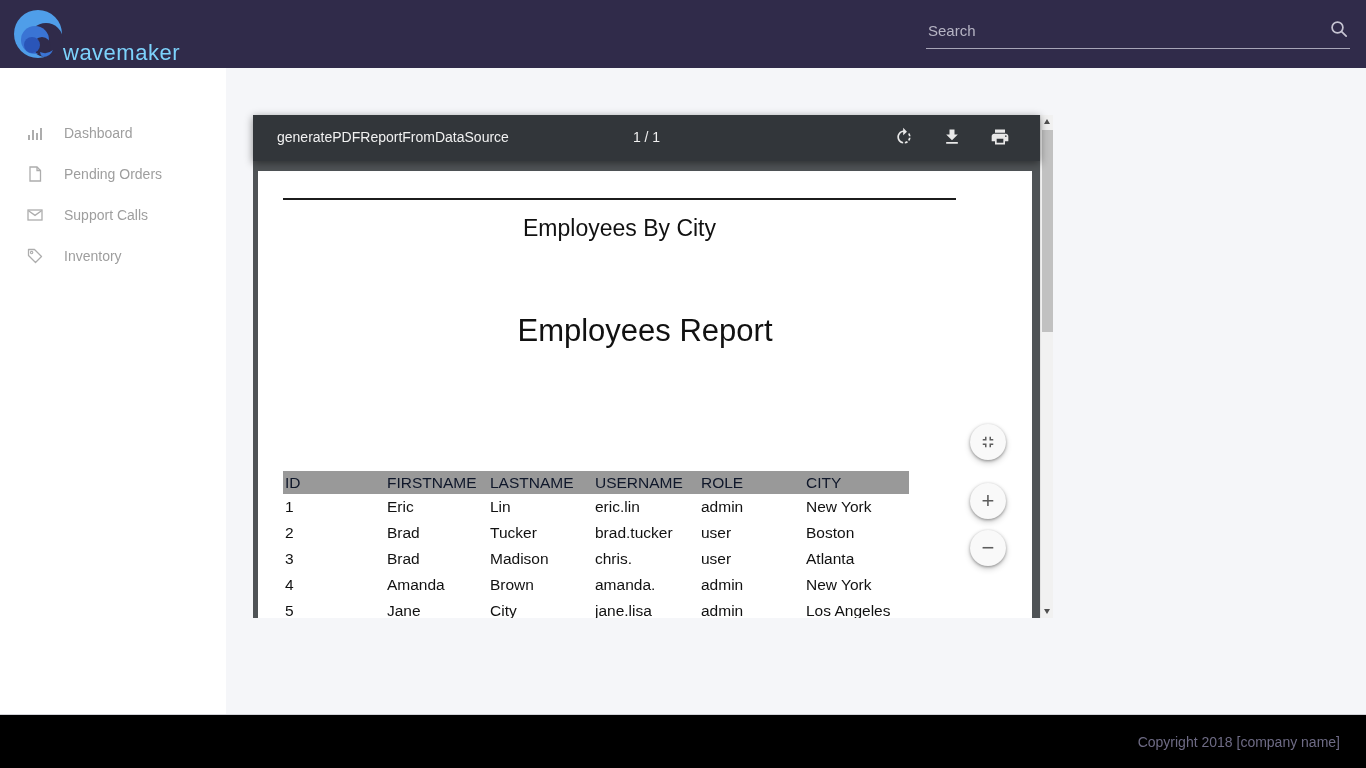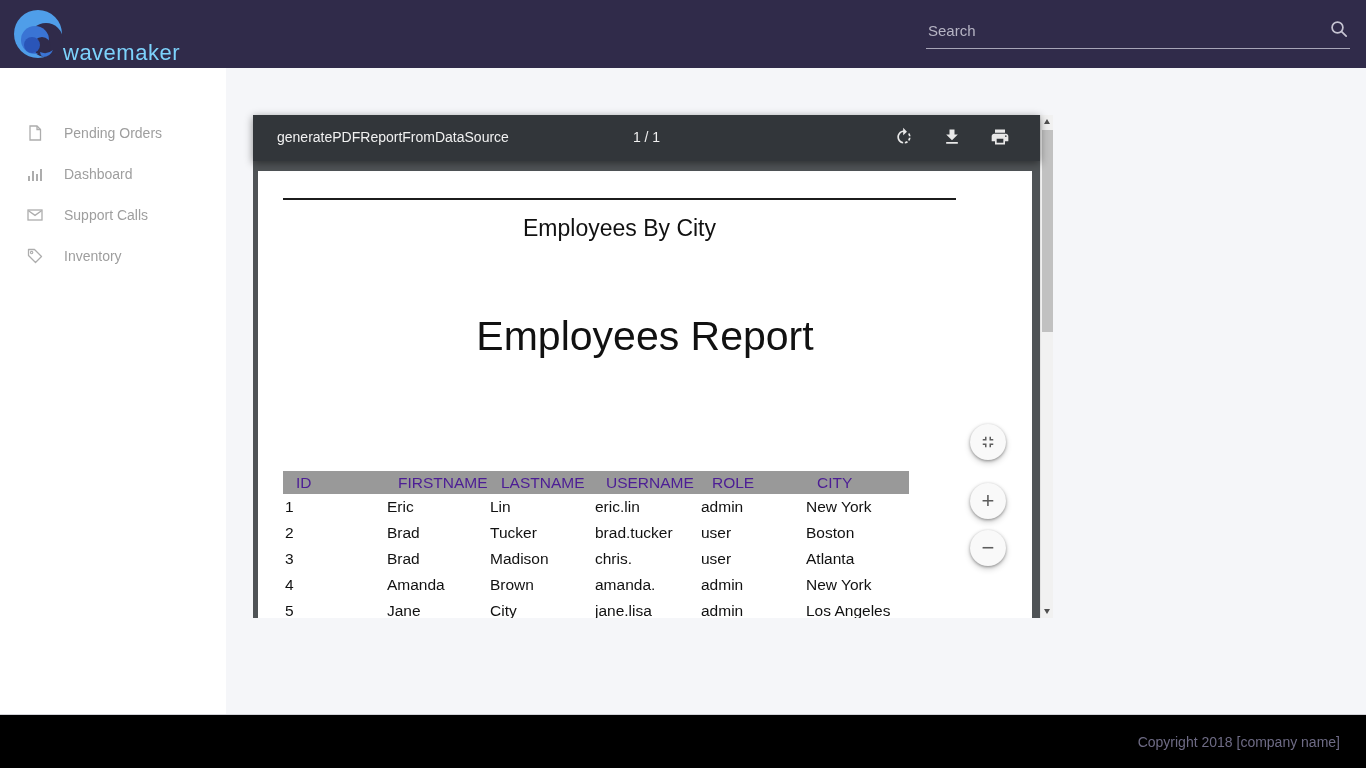--- a/index.html
+++ b/index.html
@@ -35,24 +35,24 @@
   .pdf-title { position:absolute; left:24px; top:14px; color:#f1f1f1; font-size:14px; }
   .pdf-pageinfo { position:absolute; left:50%; top:14px; transform:translateX(-50%); color:#f1f1f1; font-size:14px; cursor:text; }
   .pdf-actions { position:absolute; right:30px; top:12px; display:flex; gap:28px; }
   .pdf-actions .tb-icon { width:20px; height:20px; cursor:pointer; }
 
   .pdf-body { position:absolute; left:0; top:46px; width:787px; height:457px; background:#4f5356; overflow:hidden; }
   .pdf-page { position:absolute; left:5px; top:10px; width:774px; height:447px; background:#ffffff; color:#111; }
 
   .doc-line { position:absolute; left:25px; top:27px; width:673px; border-top:2px solid #1c1c1c; }
   .doc-subtitle { position:absolute; left:25px; top:44px; width:673px; text-align:center; font-size:23px; }
-  .doc-title { position:absolute; left:0; top:142px; width:774px; text-align:center; font-size:41px; }
+  .doc-title { position:absolute; left:0; top:142px; width:774px; text-align:center; font-size:31px; }
 
   table.doc-table { position:absolute; left:25px; top:300px; width:626px; border-collapse:collapse; table-layout:fixed; font-size:15.5px; }
-  .doc-table th { background:#999999; color:#4c1d95; font-weight:normal; text-align:left; height:23px; padding:0 0 0 13px; overflow:hidden; white-space:nowrap; }
+  .doc-table th { background:#999999; color:#0f172a; font-weight:normal; text-align:left; height:23px; padding:0 0 0 2px; overflow:hidden; white-space:nowrap; }
   .doc-table td { height:26px; padding:0 0 0 2px; text-align:left; vertical-align:middle; overflow:hidden; white-space:nowrap; }
 
   
   .pdf-scrollbar { position:absolute; right:0; top:0; width:13px; height:503px; background:#f1f1f1; border-left:1px solid #e4e4e4; }
   .sb-arrow { position:absolute; left:0; width:13px; height:13px; cursor:pointer; }
   .sb-arrow span { position:absolute; left:3px; width:0; height:0; border-left:3.5px solid transparent; border-right:3.5px solid transparent; }
   .sb-up { top:0; } .sb-up span { top:4px; border-bottom:5px solid #505050; }
   .sb-down { bottom:0; } .sb-down span { bottom:4px; border-top:5px solid #505050; }
   .sb-thumb { position:absolute; left:1px; top:15px; width:11px; height:202px; background:#c1c1c1; cursor:pointer; }
 
@@ -89,33 +89,33 @@
     <svg class="search-icon" viewBox="0 0 18 18">
       <circle cx="7.5" cy="7.5" r="5.4" fill="none" stroke="#c6c4d2" stroke-width="1.7"></circle>
       <line x1="11.6" y1="11.6" x2="16.2" y2="16.2" stroke="#c6c4d2" stroke-width="1.7" stroke-linecap="round"></line>
     </svg>
   </div>
 </div>
 
 <div class="sidebar">
   <div class="side-item">
     <svg class="icon" viewBox="0 0 16 16">
-      <path d="M3 1 h7 l3.5 3.5 V15 H3 Z" fill="none" stroke="#adadad" stroke-width="1.3"></path>
-      <path d="M10 1 v3.5 h3.5" fill="none" stroke="#adadad" stroke-width="1.3"></path>
-    </svg>
-    <span class="lbl">Pending Orders</span>
-  </div>
-  <div class="side-item">
-    <svg class="icon" viewBox="0 0 16 16">
       <rect x="1" y="10" width="2" height="5" fill="#adadad"></rect>
       <rect x="5" y="5" width="2" height="10" fill="#adadad"></rect>
       <rect x="9" y="8" width="2" height="7" fill="#adadad"></rect>
       <rect x="13" y="3" width="2" height="12" fill="#adadad"></rect>
     </svg>
     <span class="lbl">Dashboard</span>
+  </div>
+  <div class="side-item">
+    <svg class="icon" viewBox="0 0 16 16">
+      <path d="M3 1 h7 l3.5 3.5 V15 H3 Z" fill="none" stroke="#adadad" stroke-width="1.3"></path>
+      <path d="M10 1 v3.5 h3.5" fill="none" stroke="#adadad" stroke-width="1.3"></path>
+    </svg>
+    <span class="lbl">Pending Orders</span>
   </div>
   <div class="side-item">
     <svg class="icon" viewBox="0 0 16 16">
       <rect x="1" y="3" width="14" height="10" fill="none" stroke="#adadad" stroke-width="1.3"></rect>
       <path d="M1.5 3.8 L8 8.4 L14.5 3.8" fill="none" stroke="#adadad" stroke-width="1.3"></path>
     </svg>
     <span class="lbl">Support Calls</span>
   </div>
   <div class="side-item">
     <svg class="icon" viewBox="0 0 16 16">

